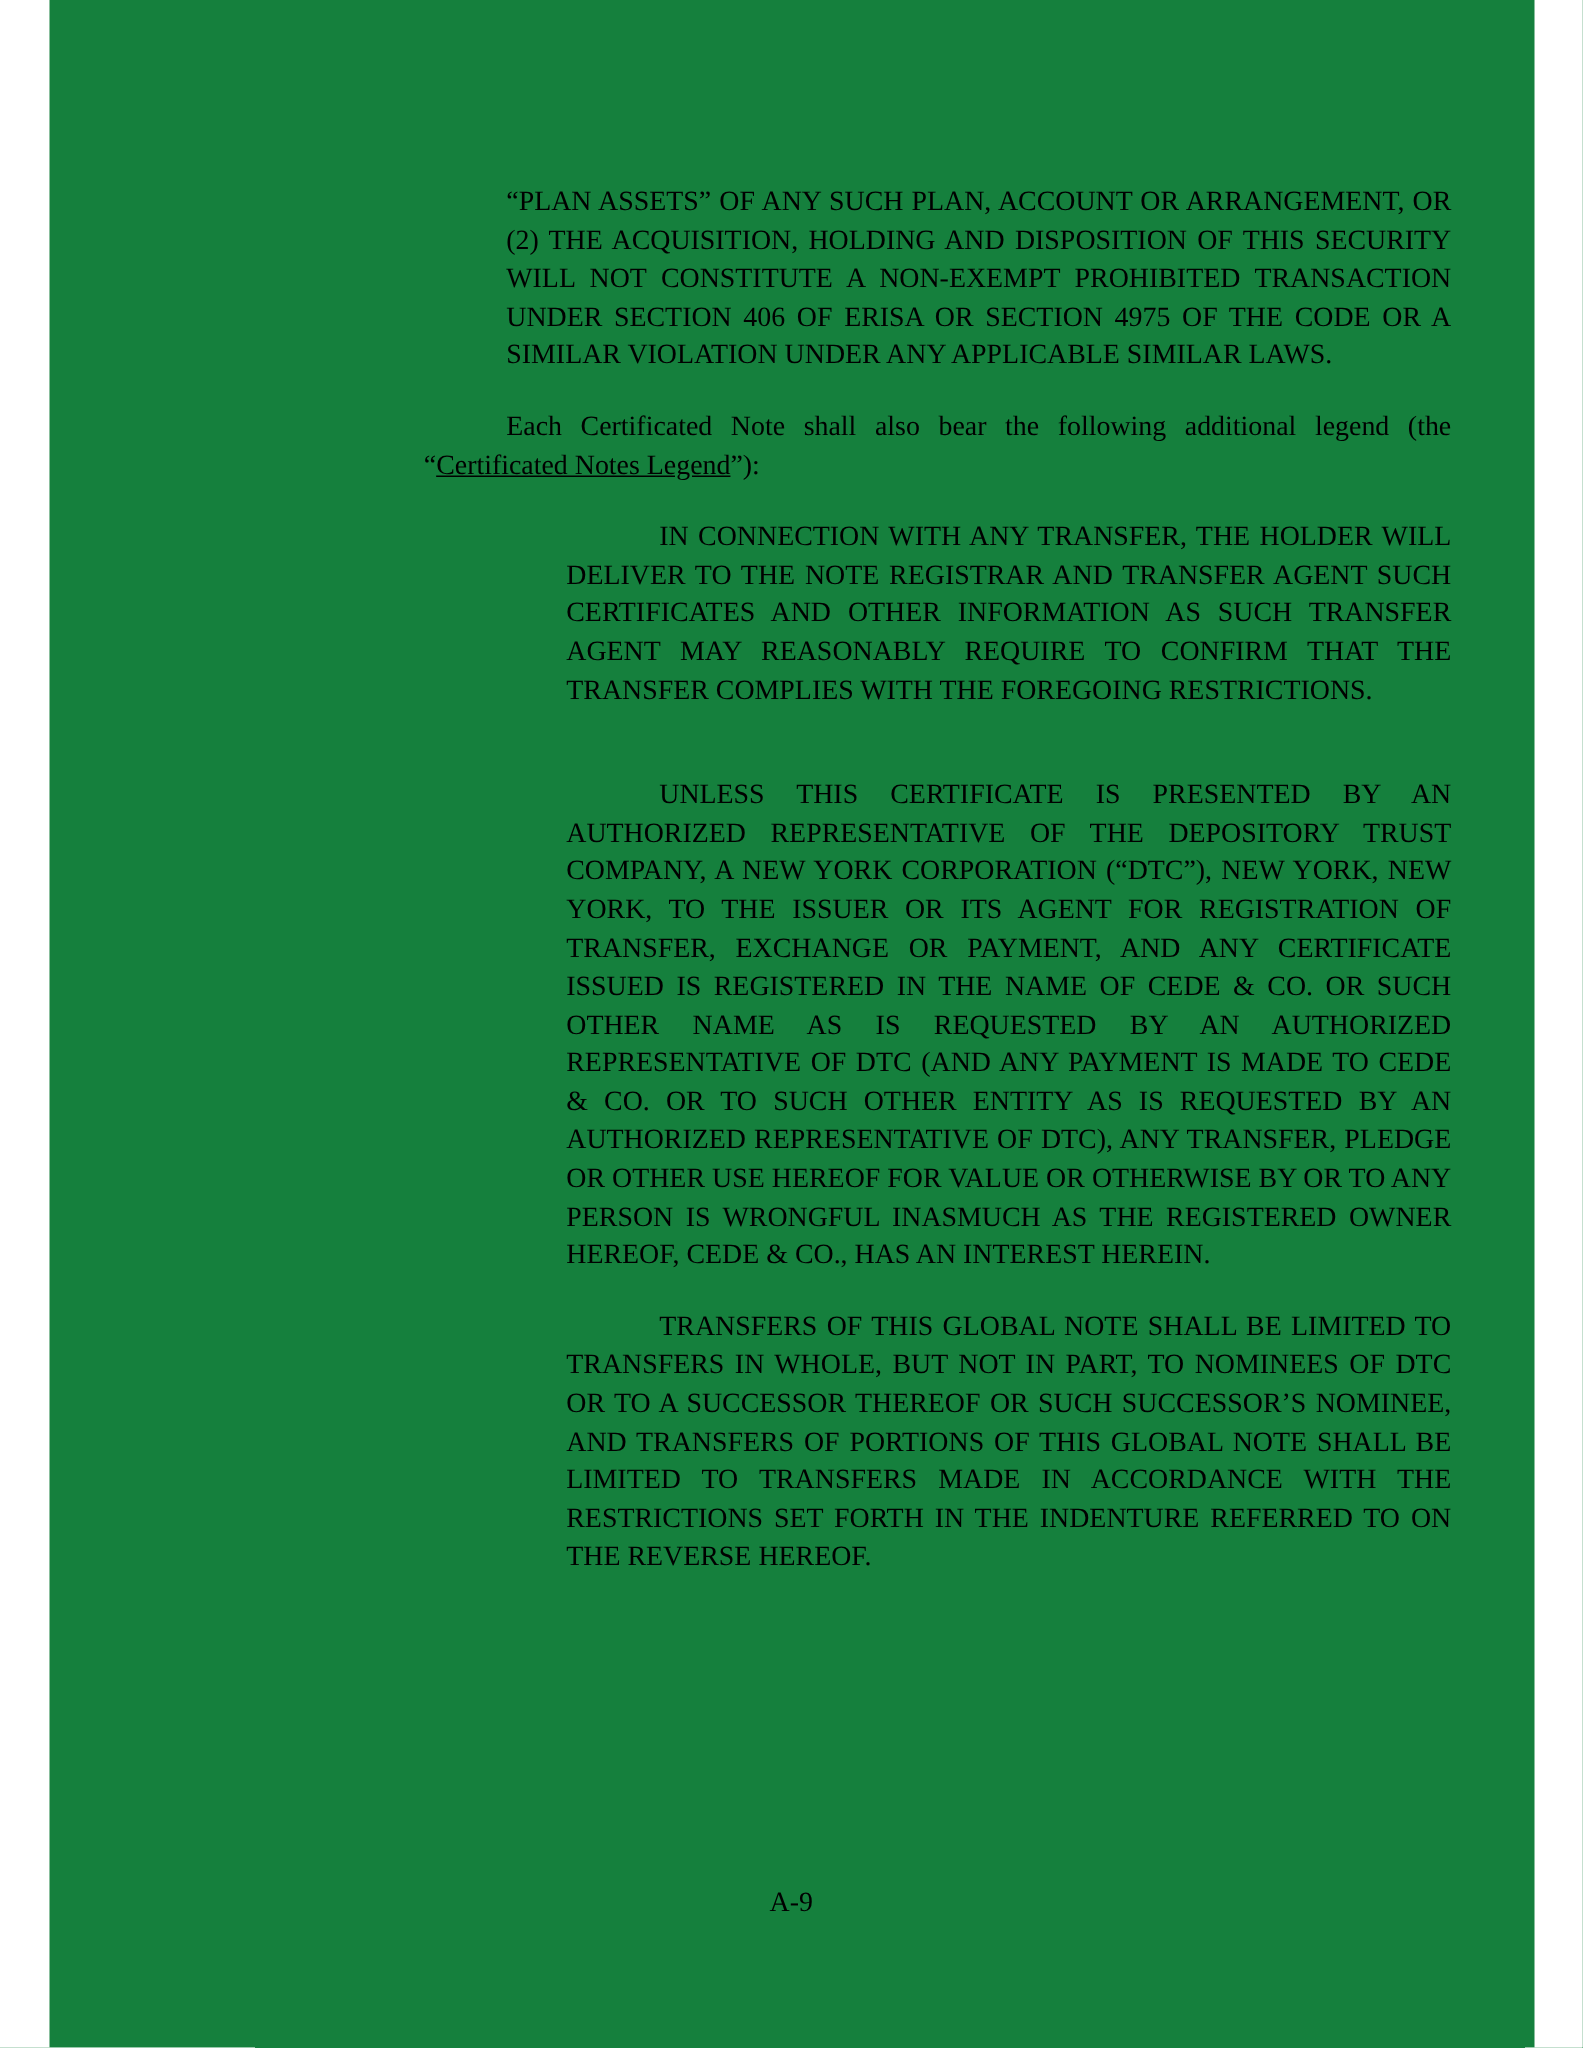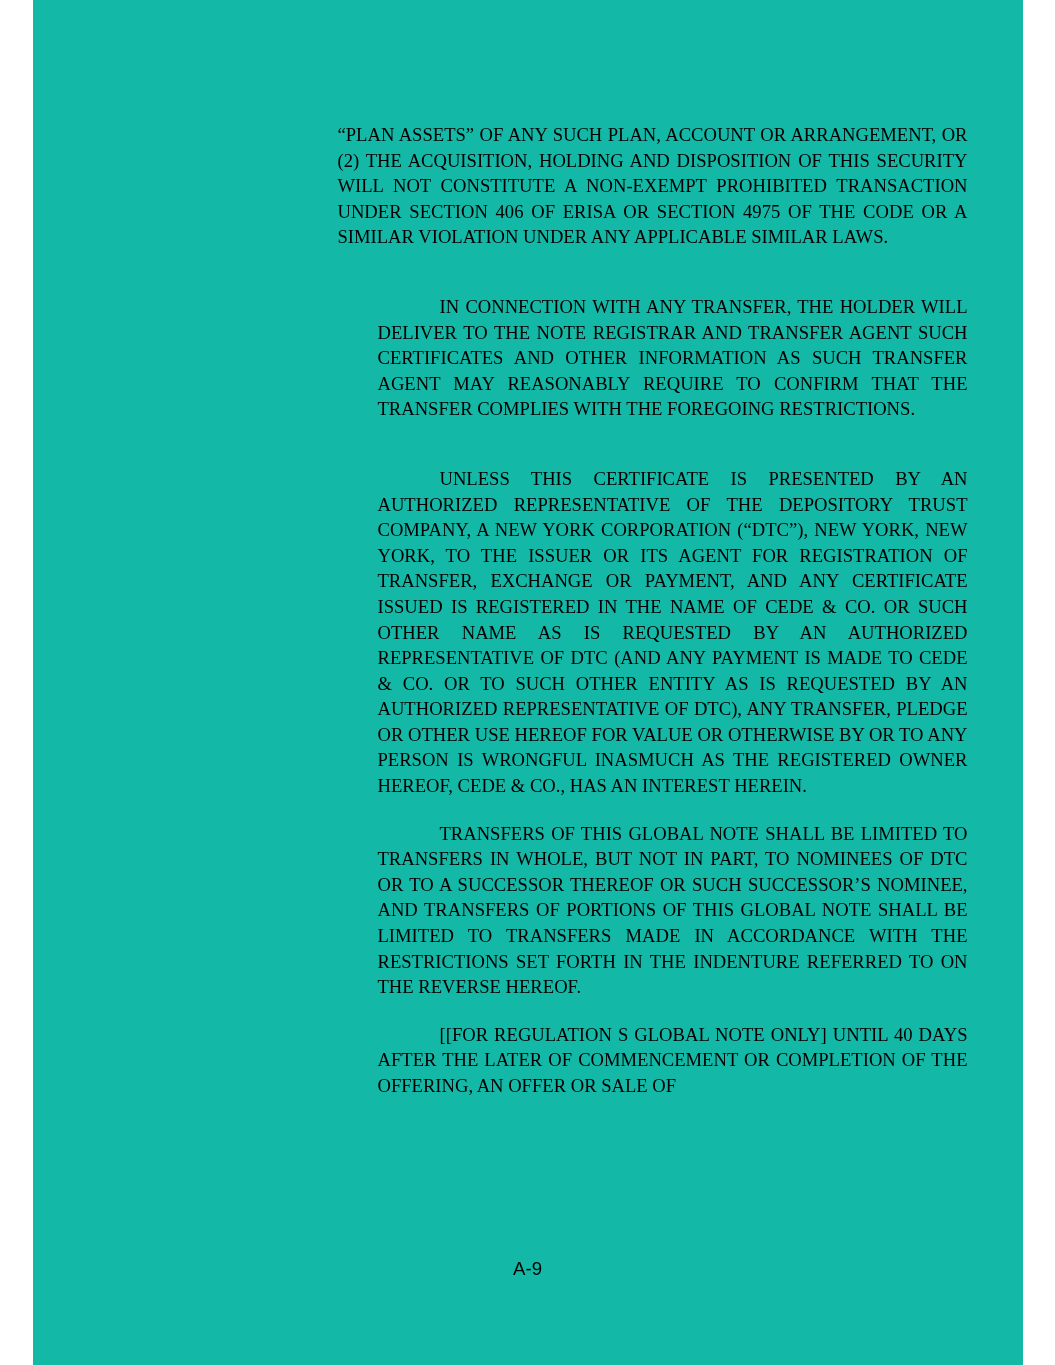--- a/index.html
+++ b/index.html
@@ -5,21 +5,21 @@
   html, body {
     margin: 0;
     padding: 0;
     background: #ffffff;
   }
   .page {
     position: relative;
     width: 990px;
     height: 1365px;
     margin: 0 auto;
-    background: #14b8a6;
+    background: #15803d;
     font-family: "Liberation Serif", serif;
     color: #000000;
     box-sizing: border-box;
   }
   .content {
     position: absolute;
     left: 305px;
     top: 122px;
     width: 630px;
   }
@@ -45,51 +45,51 @@
   .underline {
     text-decoration: underline;
   }
   .page-number {
     position: absolute;
     left: 0;
     right: 0;
     top: 1258px;
     text-align: center;
     font-size: 18.6px;
-    font-family: Liberation Sans, sans-serif;
+    font-family: Liberation Serif, serif;
   }
 </style>
 </head>
 <body>
 
 <div class="page">
 
   <div class="content">
 
     <p class="para legend-continued">“PLAN ASSETS” OF ANY SUCH PLAN, ACCOUNT OR ARRANGEMENT, OR (2) THE ACQUISITION, HOLDING AND DISPOSITION OF THIS SECURITY WILL NOT CONSTITUTE A NON-EXEMPT PROHIBITED TRANSACTION UNDER SECTION 406 OF ERISA OR SECTION 4975 OF THE CODE OR A SIMILAR VIOLATION UNDER ANY APPLICABLE SIMILAR LAWS.</p>
 
     <div class="block-gap"></div>
 
+    <p class="para body-para"><span>Each Certificated Note shall also bear the following additional legend (the “</span><span class="underline">Certificated Notes Legend</span><span>”):</span></p>
 
     <div class="block-gap"></div>
 
     <p class="para legend">IN CONNECTION WITH ANY TRANSFER, THE HOLDER WILL DELIVER TO THE NOTE REGISTRAR AND TRANSFER AGENT SUCH CERTIFICATES AND OTHER INFORMATION AS SUCH TRANSFER AGENT MAY REASONABLY REQUIRE TO CONFIRM THAT THE TRANSFER COMPLIES WITH THE FOREGOING RESTRICTIONS.</p>
 
     <div class="block-gap"></div>
 
 
     <div class="block-gap"></div>
 
     <p class="para legend">UNLESS THIS CERTIFICATE IS PRESENTED BY AN AUTHORIZED REPRESENTATIVE OF THE DEPOSITORY TRUST COMPANY, A NEW YORK CORPORATION (“DTC”), NEW YORK, NEW YORK, TO THE ISSUER OR ITS AGENT FOR REGISTRATION OF TRANSFER, EXCHANGE OR PAYMENT, AND ANY CERTIFICATE ISSUED IS REGISTERED IN THE NAME OF CEDE &amp; CO. OR SUCH OTHER NAME AS IS REQUESTED BY AN AUTHORIZED REPRESENTATIVE OF DTC (AND ANY PAYMENT IS MADE TO CEDE &amp; CO. OR TO SUCH OTHER ENTITY AS IS REQUESTED BY AN AUTHORIZED REPRESENTATIVE OF DTC), ANY TRANSFER, PLEDGE OR OTHER USE HEREOF FOR VALUE OR OTHERWISE BY OR TO ANY PERSON IS WRONGFUL INASMUCH AS THE REGISTERED OWNER HEREOF, CEDE &amp; CO., HAS AN INTEREST HEREIN.</p>
 
     <div class="block-gap"></div>
 
     <p class="para legend">TRANSFERS OF THIS GLOBAL NOTE SHALL BE LIMITED TO TRANSFERS IN WHOLE, BUT NOT IN PART, TO NOMINEES OF DTC OR TO A SUCCESSOR THEREOF OR SUCH SUCCESSOR’S NOMINEE, AND TRANSFERS OF PORTIONS OF THIS GLOBAL NOTE SHALL BE LIMITED TO TRANSFERS MADE IN ACCORDANCE WITH THE RESTRICTIONS SET FORTH IN THE INDENTURE REFERRED TO ON THE REVERSE HEREOF.</p>
 
     <div class="block-gap"></div>
 
-    <p class="para legend">[[FOR REGULATION S GLOBAL NOTE ONLY] UNTIL 40 DAYS AFTER THE LATER OF COMMENCEMENT OR COMPLETION OF THE OFFERING, AN OFFER OR SALE OF</p>
 
   </div>
 
   <div class="page-number">A-9</div>
 
 </div>
 
 </body></html>

